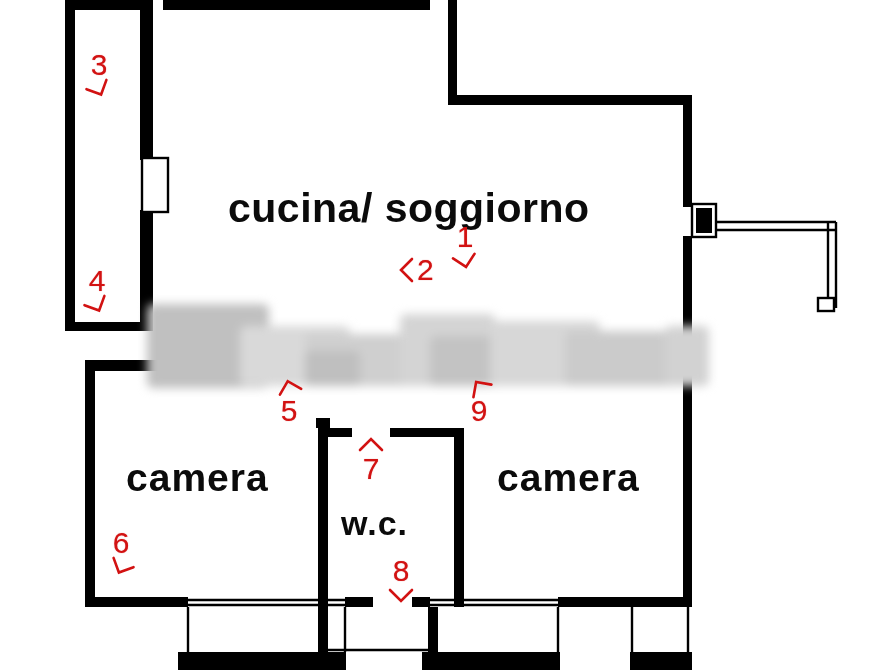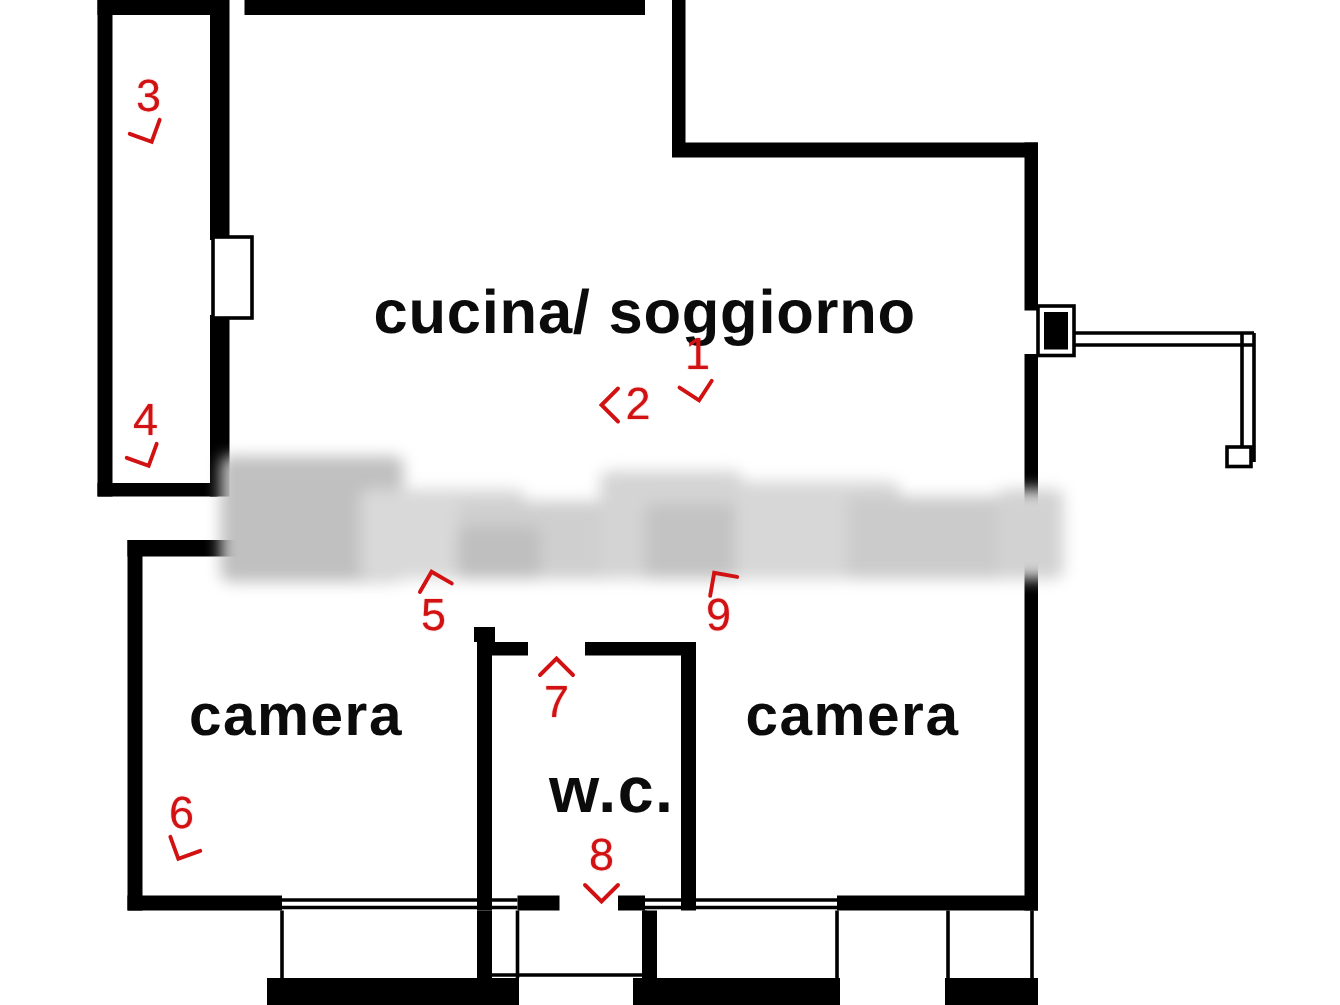--- a/index.html
+++ b/index.html
@@ -11,24 +11,24 @@
   .walls .w{fill:#000000;}
   .walls .thin{stroke:#000000;stroke-width:2.4;fill:none;}
   .walls .winbox{fill:#ffffff;stroke:#000000;stroke-width:2.4;}
 
   
   .watermark{position:absolute;left:145px;top:296px;width:566px;height:96px;filter:blur(5px);}
   .watermark .blob{position:absolute;border-radius:6px;}
 
   
   .lbl{position:absolute;font-weight:700;color:#0b0b0b;white-space:nowrap;line-height:1;}
-  .lbl-kitchen{left:249px;top:188px;font-size:41px;letter-spacing:0.5px;}
+  .lbl-kitchen{left:228px;top:188px;font-size:41px;letter-spacing:0.5px;}
   .lbl-cam-left{left:126px;top:458px;font-size:39px;letter-spacing:1px;}
   .lbl-cam-right{left:497px;top:458px;font-size:39px;letter-spacing:1px;}
-  .lbl-wc{left:366px;top:506px;font-size:43px;letter-spacing:1px;}
+  .lbl-wc{left:341px;top:506px;font-size:34px;letter-spacing:1px;}
 
   
   .marker{position:absolute;display:flex;flex-direction:column;align-items:center;gap:2px;}
   .marker.row{flex-direction:row;gap:3px;align-items:center;}
   .mnum{font-size:30px;line-height:1;color:#d21212;font-weight:400;
         text-shadow:0 0 1px rgba(210,18,18,.55);}
   .chev{display:block;}
   .chev polyline{fill:none;stroke:#d21212;stroke-width:2.6;stroke-linecap:round;}
 </style>
 </head>

